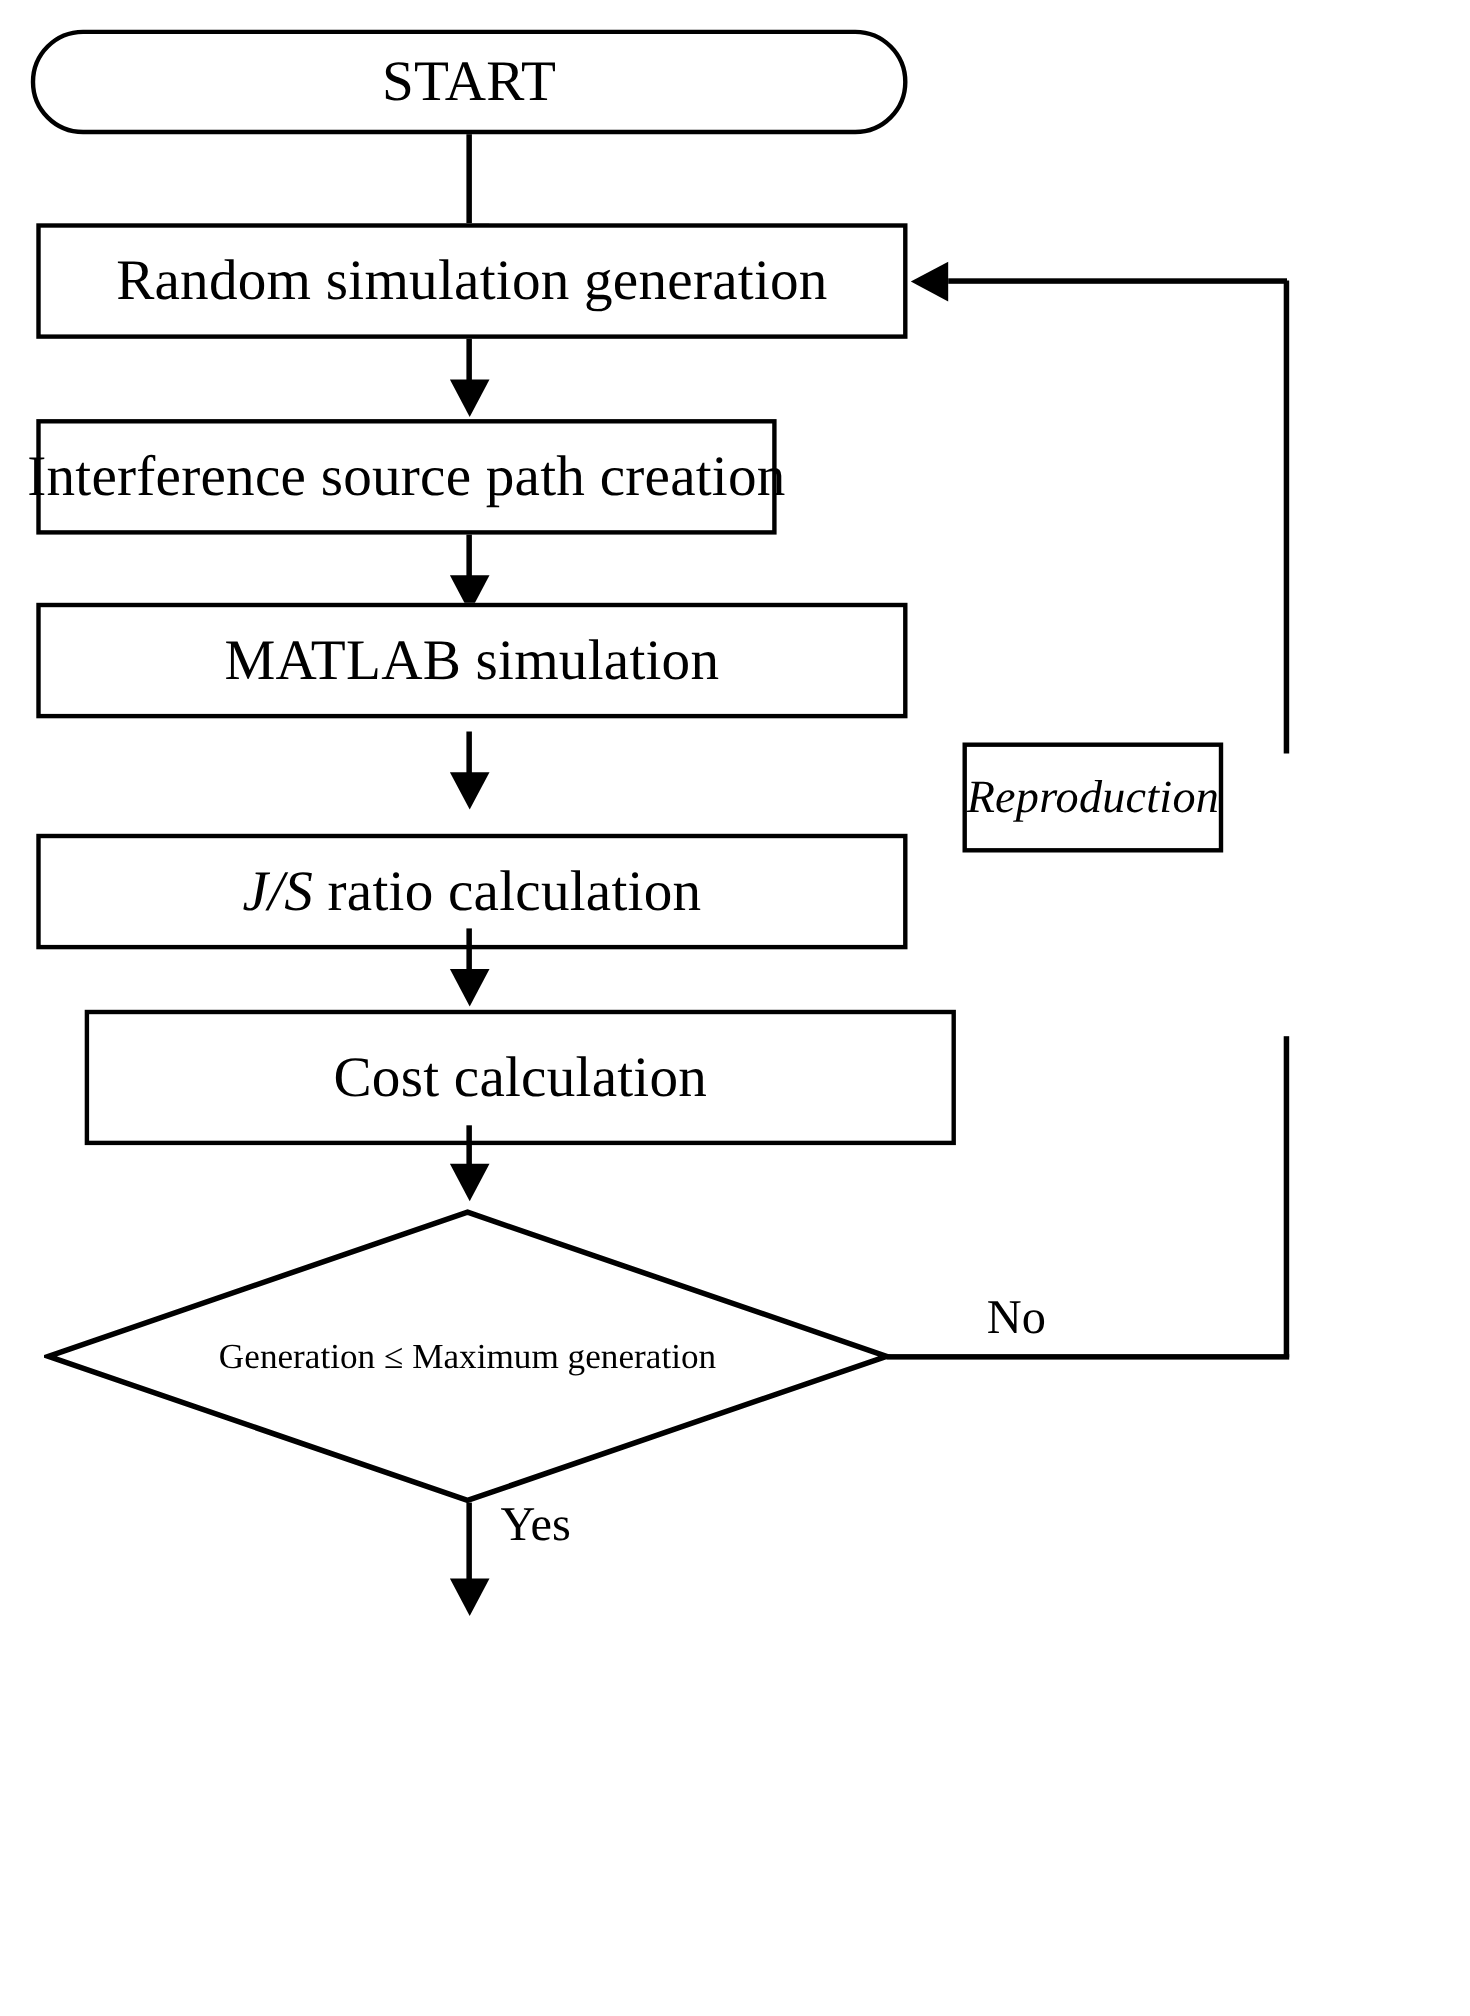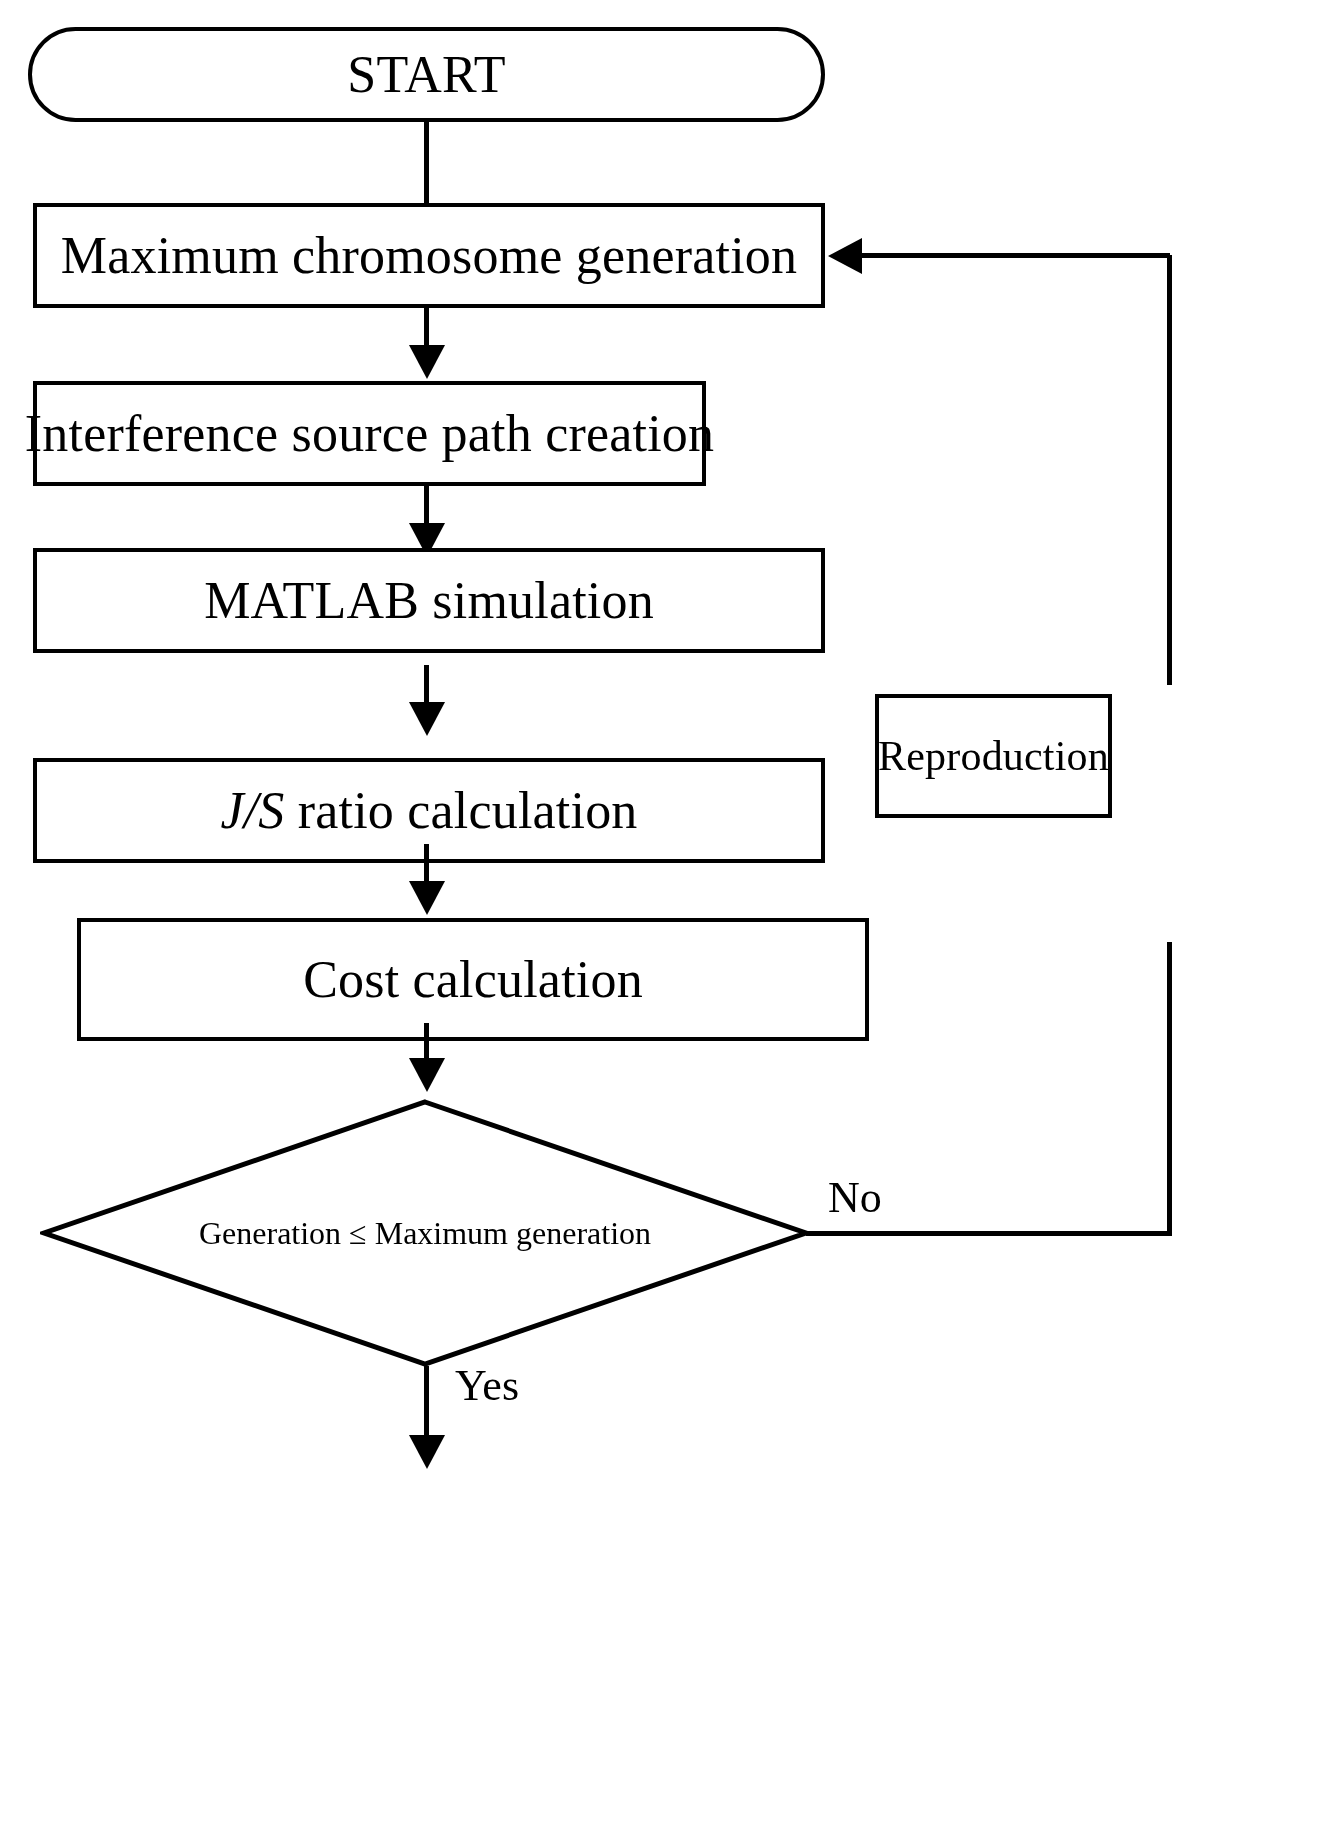--- a/index.html
+++ b/index.html
@@ -35,21 +35,21 @@
 <div id="canvas">
 
   <div class="node terminal" style="left:28px;top:27px;width:797px;height:95px;">
     <span class="label">START</span>
   </div>
 
   <div class="edge v" style="left:424px;top:122px;height:88px;"></div>
   <div class="arrowhead down" style="left:409px;top:203px;"></div>
 
   <div class="node process" style="left:33px;top:203px;width:792px;height:105px;">
-    <span class="label">Maximum chromosome generation</span>
+    <span class="label">Random simulation generation</span>
   </div>
 
   <div class="edge v" style="left:424px;top:308px;height:62px;"></div>
   <div class="arrowhead down" style="left:409px;top:345px;"></div>
 
   <div class="node process" style="left:33px;top:381px;width:673px;height:105px;">
     <span class="label">Interference source path creation</span>
   </div>
 
   <div class="edge v" style="left:424px;top:486px;height:62px;"></div>
@@ -77,25 +77,25 @@
   <div class="arrowhead down" style="left:409px;top:1058px;"></div>
 
   <div class="diamond-wrap" style="left:40px;top:1098px;width:770px;height:270px;">
     <svg width="770" height="270" viewBox="0 0 770 270">
       <polygon points="385,4 766,135 385,266 4,135" fill="#ffffff" stroke="#000000" stroke-width="5"></polygon>
     </svg>
     <div class="diamond-label">Generation ≤ Maximum generation</div>
   </div>
 
   <div class="edge h" style="left:806px;top:1231px;width:366px;"></div>
-  <div class="edgelabel" style="left:828px;top:1172px;">No</div>
+  <div class="edgelabel" style="left:897px;top:1172px;">No</div>
 
   <div class="edge v" style="left:1167px;top:942px;height:292px;"></div>
 
-  <div class="node process small" style="left:875px;top:694px;width:237px;height:124px;">
+  <div class="node process small" style="left:875px;top:675px;width:237px;height:100px;font-style:italic;">
     <span class="label">Reproduction</span>
   </div>
 
   <div class="edge v" style="left:1167px;top:255px;height:430px;"></div>
 
   <div class="edge h" style="left:862px;top:253px;width:308px;"></div>
   <div class="arrowhead left" style="left:828px;top:238px;"></div>
 
   <div class="edge v" style="left:424px;top:1366px;height:78px;"></div>
   <div class="arrowhead down" style="left:409px;top:1435px;"></div>

